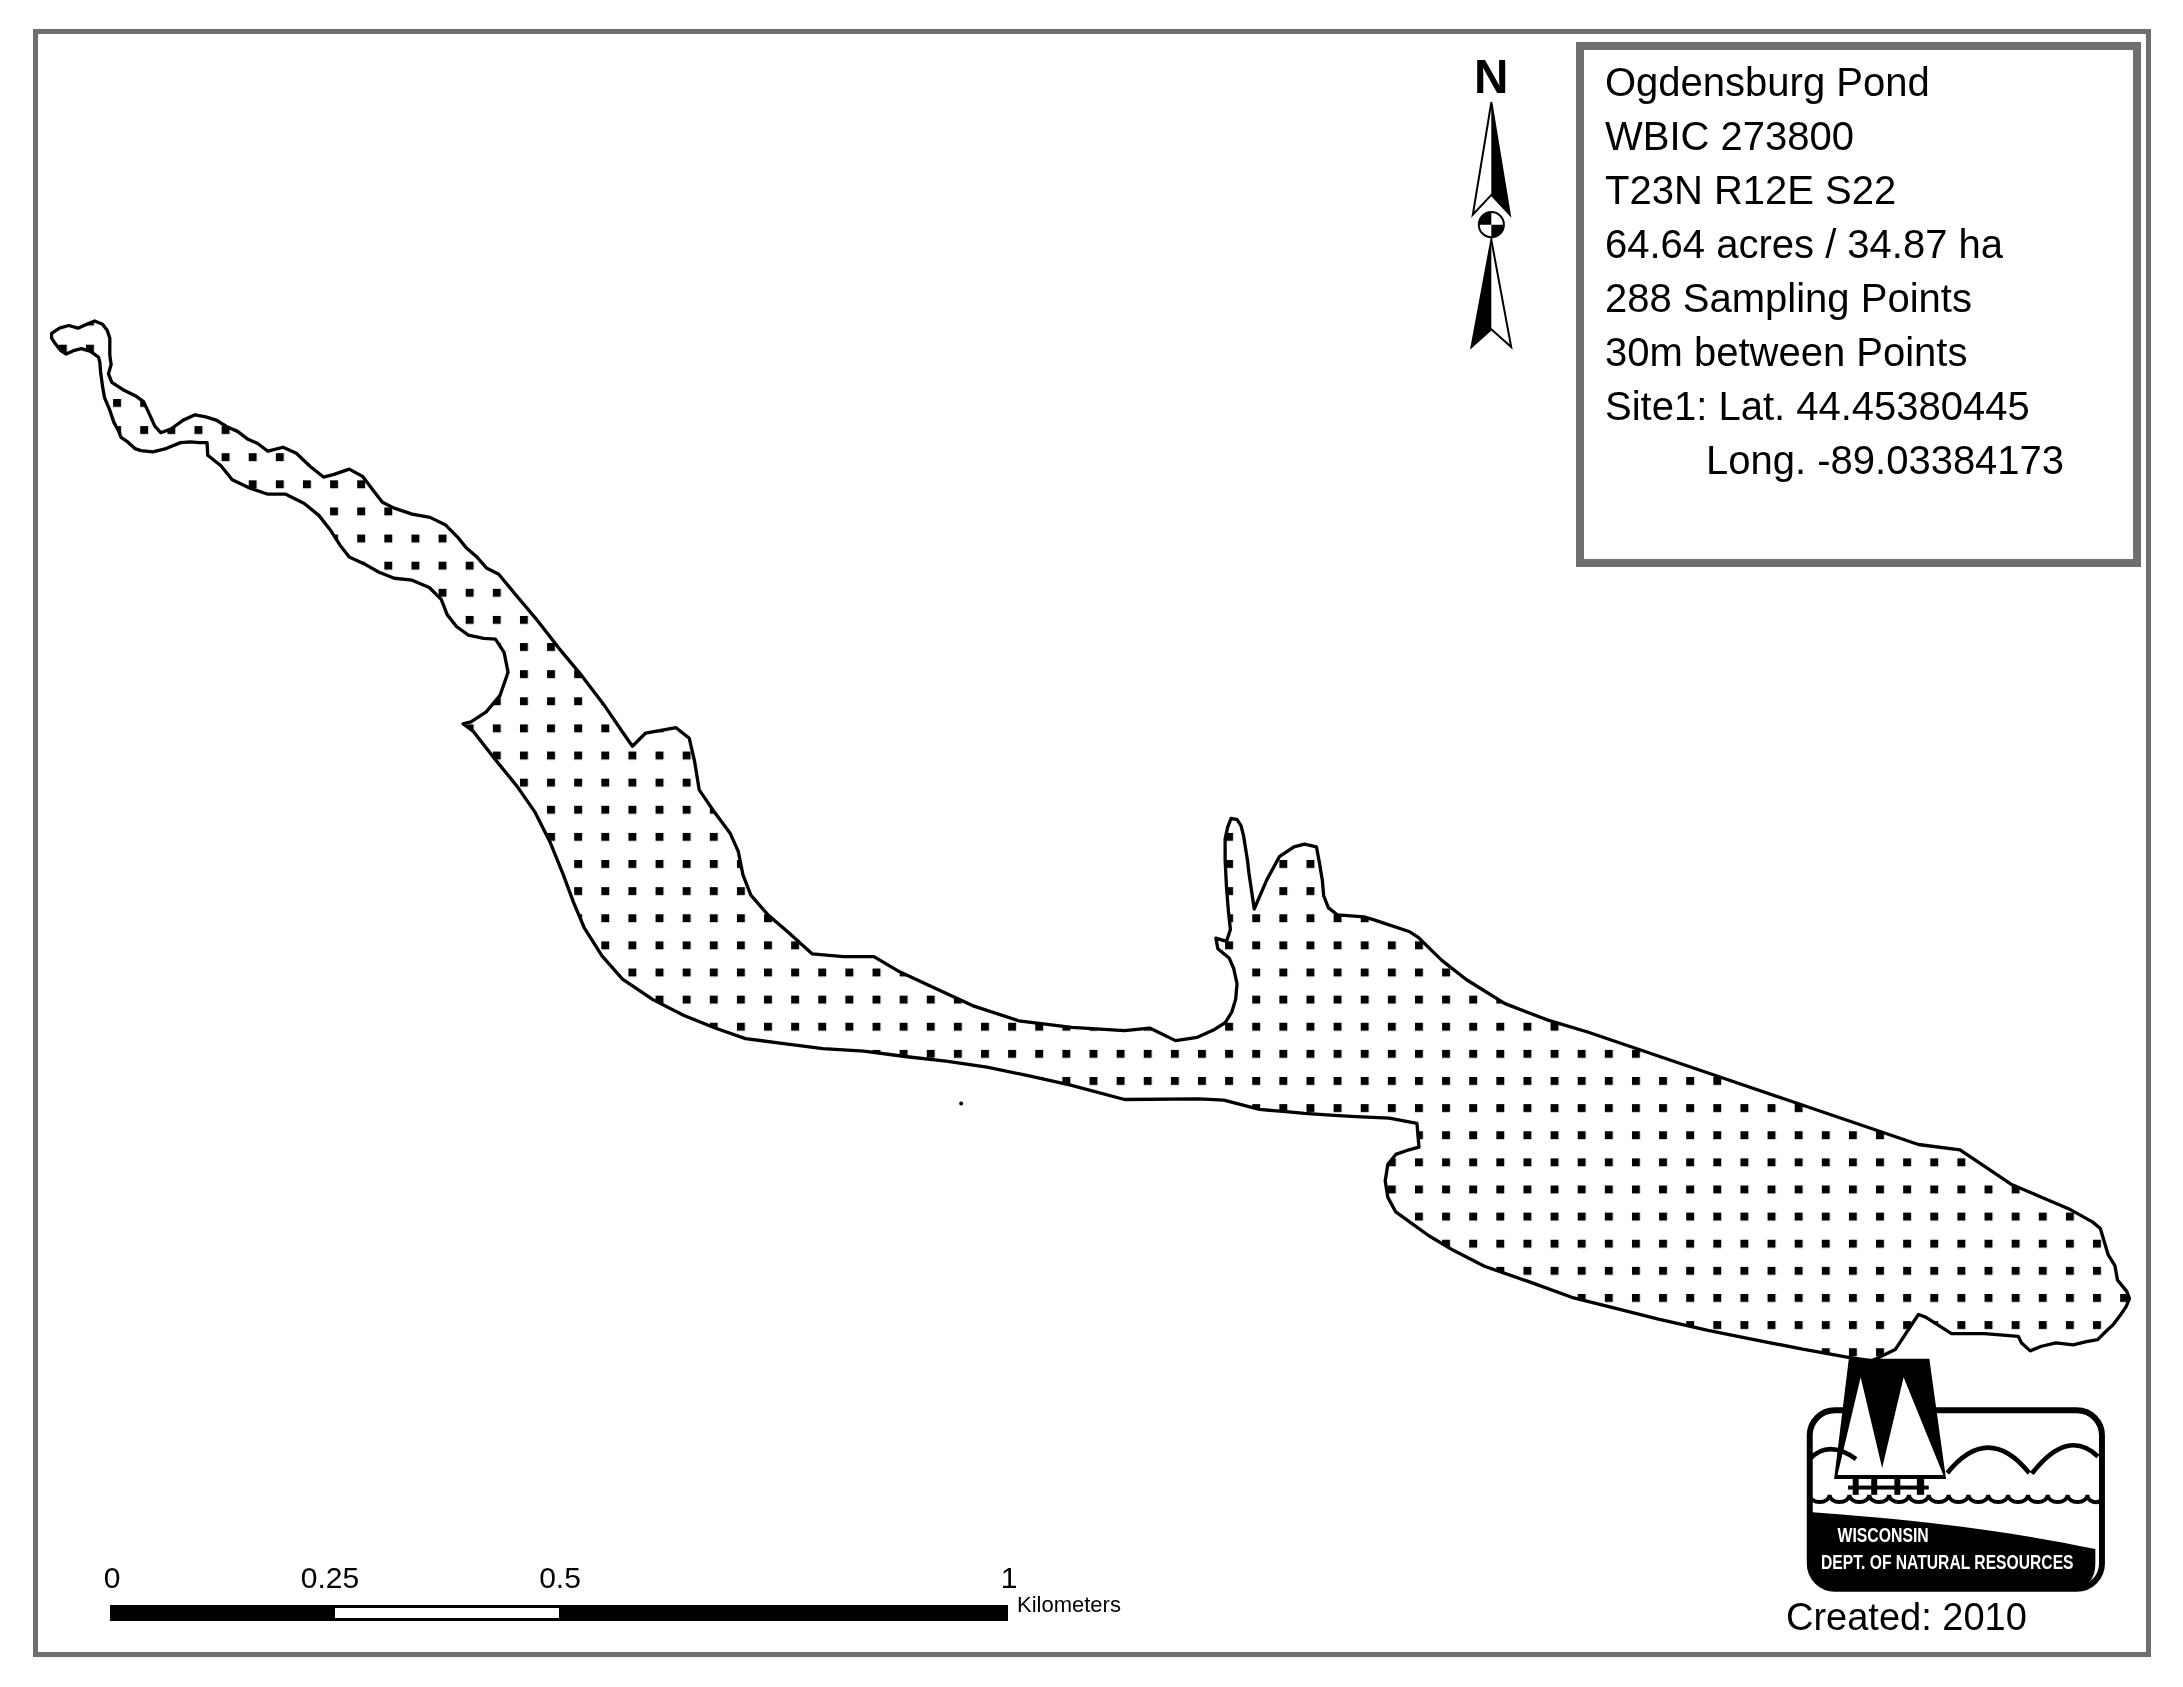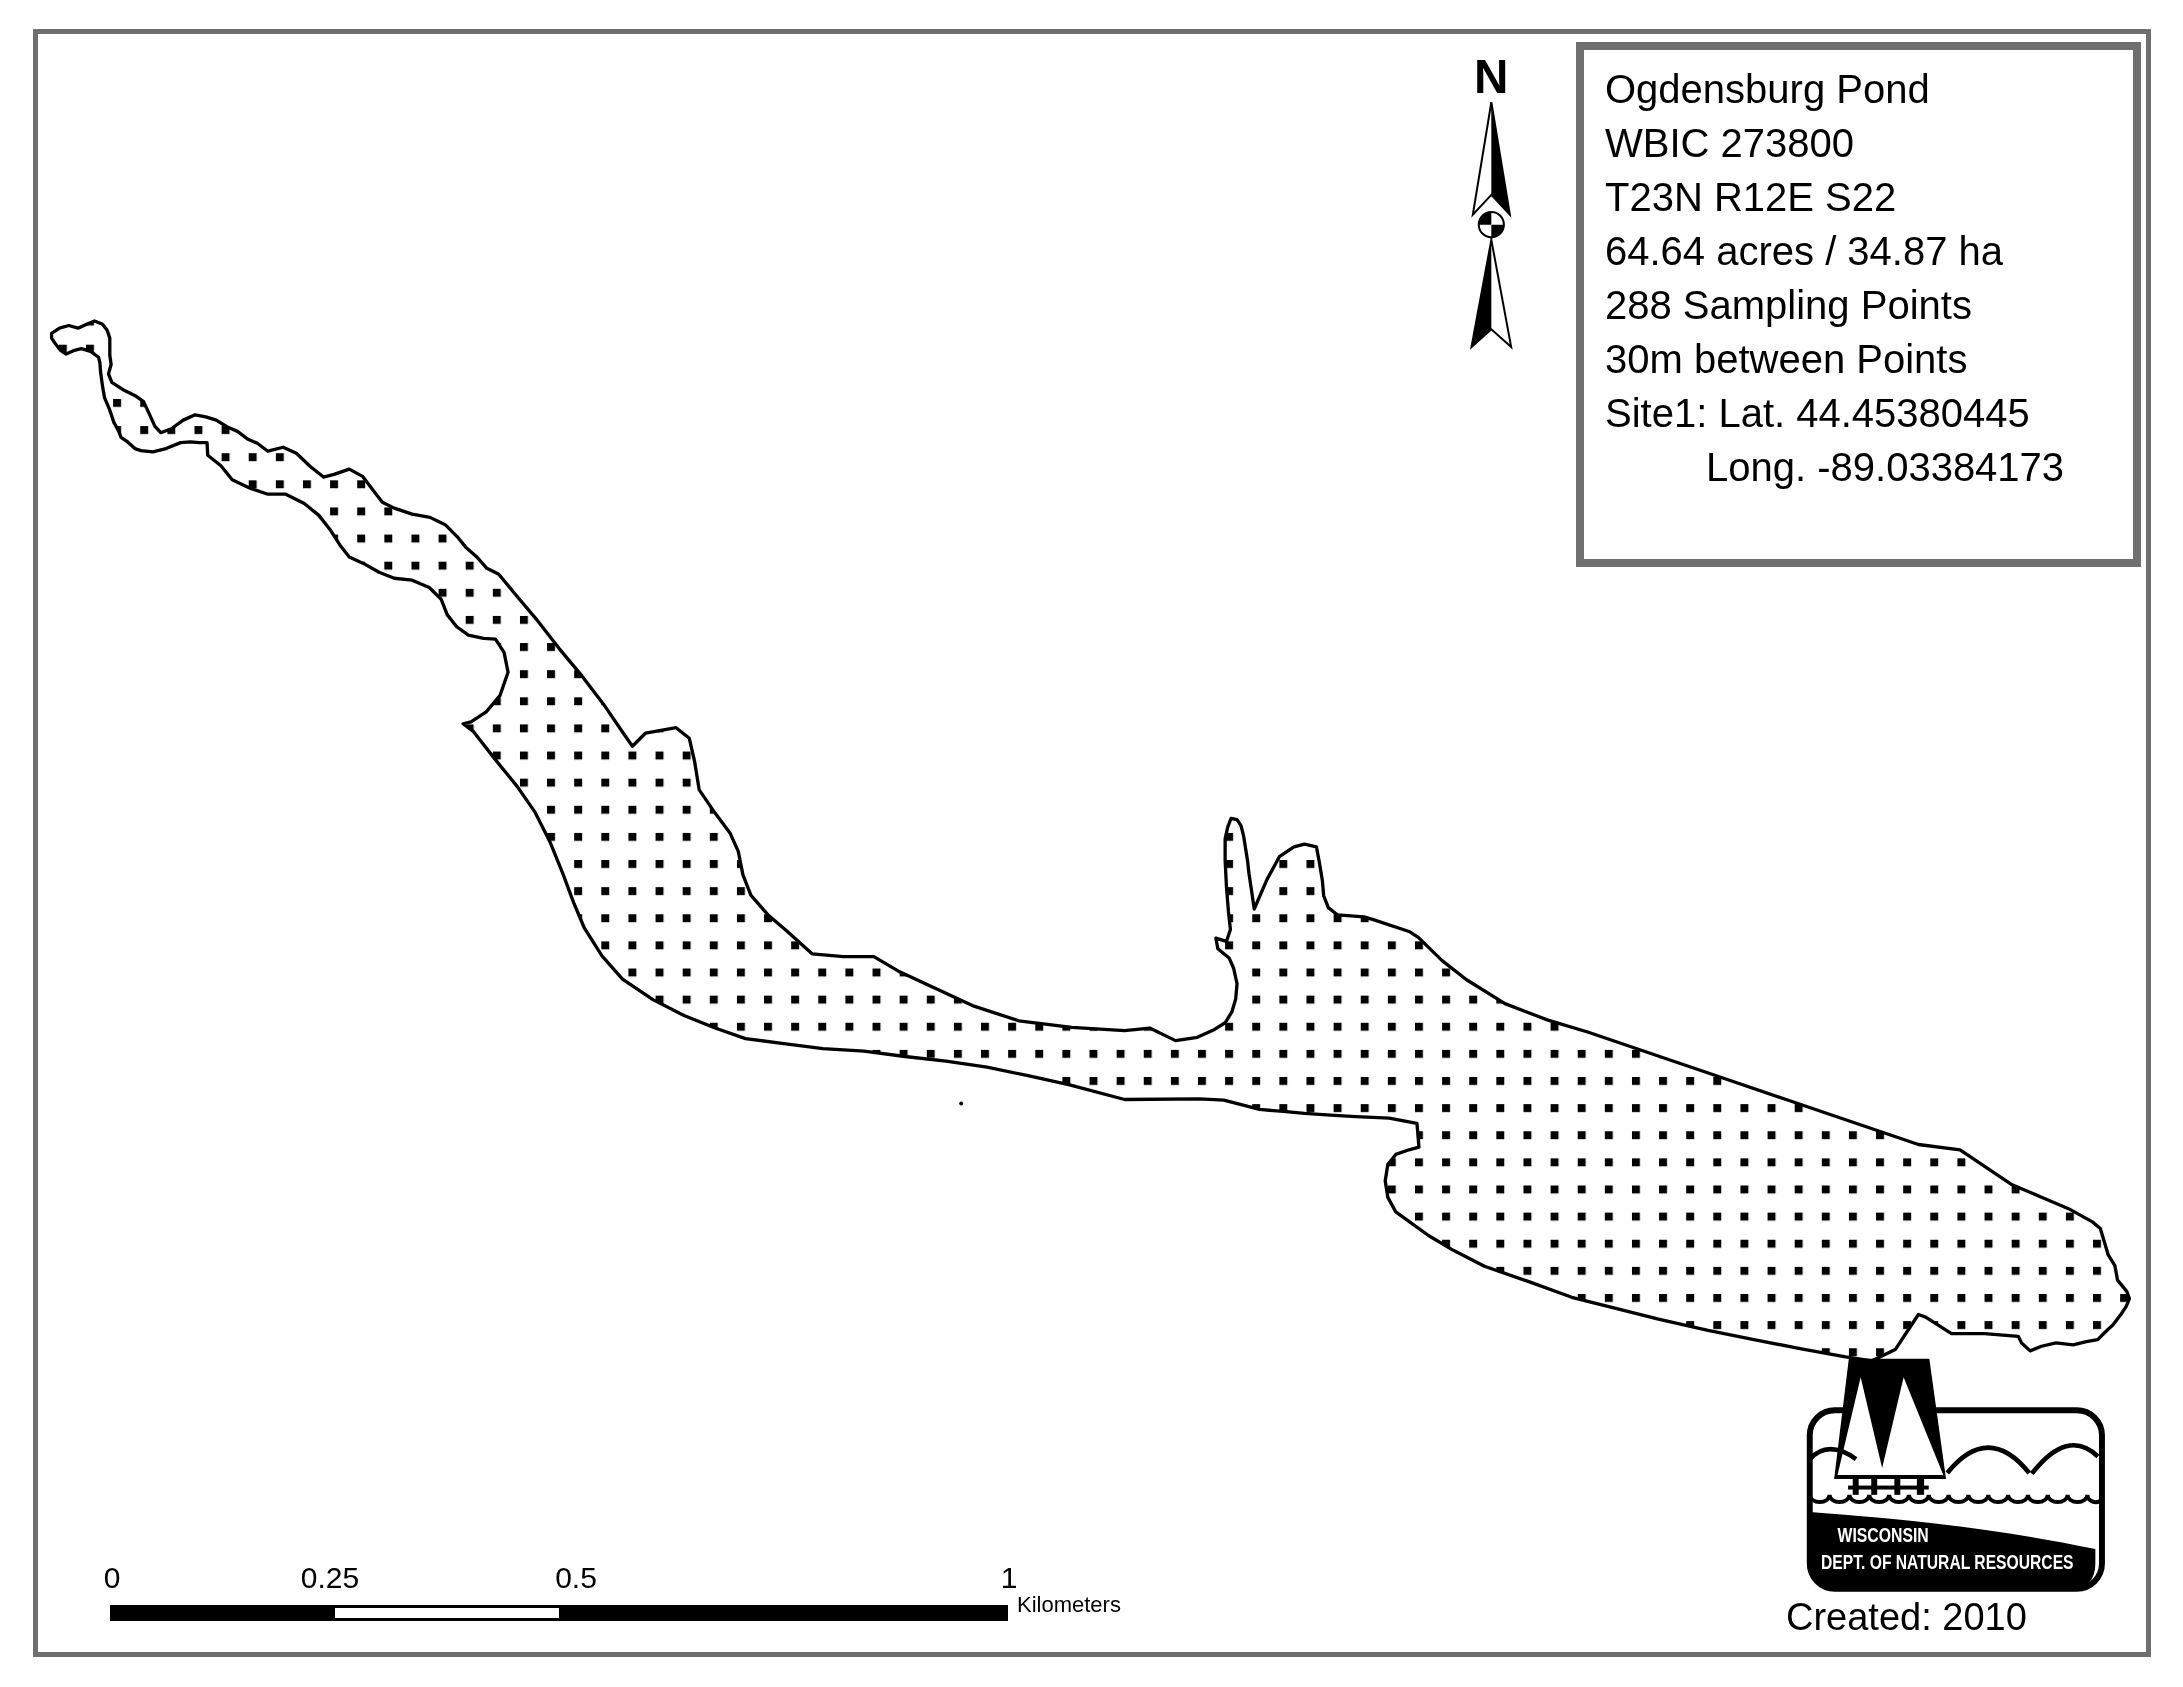--- a/index.html
+++ b/index.html
@@ -13,39 +13,39 @@
     border:5.3px solid #6e6e6e;box-sizing:border-box;background:transparent;
   }
   
   #lake-svg{position:absolute;left:0;top:0;width:2183px;height:1687px;}
   
   #north-arrow{position:absolute;left:1429px;top:48px;width:126px;height:311px;}
   
   .info-box{
     position:absolute;left:1576px;top:42px;width:565px;height:525px;
     border:8.6px solid #6f6f6f;box-sizing:border-box;background:#fff;
-    padding:12px 12px 0 21px;
+    padding:5px 12px 0 21px;
   }
   .info-box p{
     margin:0;font-size:40px;line-height:54px;white-space:nowrap;
   }
   .info-box p.indent{padding-left:101px;}
   
   .scalebar-bar{
     position:absolute;left:110px;top:1605px;width:898px;height:16px;
     background:#000;
   }
   .scalebar-white{
     position:absolute;left:225px;top:2.6px;width:224px;height:10.6px;background:#fff;
   }
   .tick{
     position:absolute;top:1561px;font-size:30px;transform:translateX(-50%);
     white-space:nowrap;
   }
-  .tick0{left:112px;} .tick1{left:330px;} .tick2{left:560px;margin-left:16px;} .tick3{left:1009px;}
+  .tick0{left:112px;} .tick1{left:330px;} .tick2{left:560px;} .tick3{left:1009px;}
   .unit-label{position:absolute;left:1017px;top:1592px;font-size:22px;white-space:nowrap;}
   
   #dnr-logo{position:absolute;left:1803px;top:1356px;width:311px;height:238px;}
   .created{
     position:absolute;left:1786px;top:1596px;width:312px;text-align:left;
     font-size:38px;white-space:nowrap;
   }
 </style>
 </head>
 <body>

